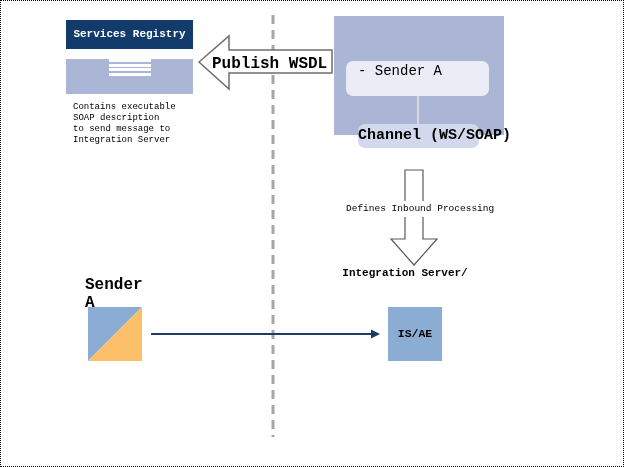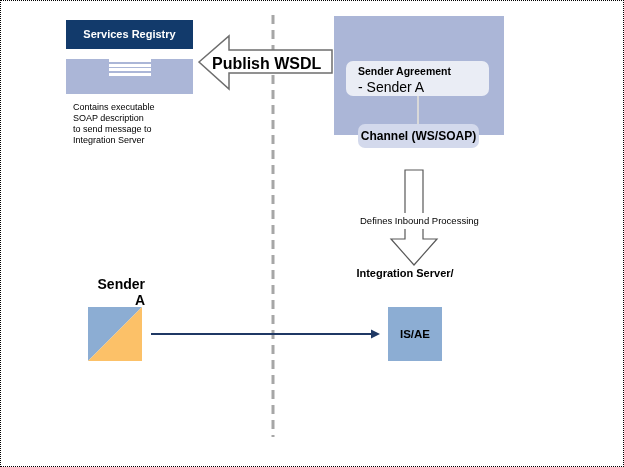--- a/index.html
+++ b/index.html
@@ -1,19 +1,19 @@
 <!DOCTYPE html>
 <html style="--navy: #123a6b; --periwinkle: #abb6d7; --panel: #eaedf5; --channel: #d3d9ec; --blockblue: #8cadd3; --blockorange: #fcc168; --arrownavy: #1f3864; --dividergray: #a6a6a6; --outlinegray: #6e6e6e; --connectorgray: #d9d9d9;"><head>
 <meta charset="utf-8">
 <style>
   html,body{margin:0;padding:0;background:#fff;}
   .page{
     position:relative;width:624px;height:467px;box-sizing:border-box;
     border:1px dotted #000;background:#fff;overflow:hidden;
-    font-family:Liberation Sans, sans-serif;color:#000;
+    font-family:Liberation Mono, monospace;color:#000;
   }
   .abs{position:absolute;}
 
   
   .sysbox{position:absolute;}
   .box-header{
     background:var(--navy,#123a6b);color:#fff;font-weight:bold;
     text-align:center;font-size:11px;
   }
   .box-body{background:var(--periwinkle,#abb6d7);}
@@ -42,43 +42,43 @@
     background:var(--panel,#eaedf5);
   }
   .sa-title{font-size:10.5px;font-weight:bold;margin:4px 0 0 12px;white-space:nowrap;}
   .sa-item{font-size:14px;margin:2px 0 0 12px;white-space:nowrap;}
 
   .sa-channel-connector{left:416px;top:95px;width:2px;height:28px;background:var(--connectorgray,#d9d9d9);}
 
   .channel-panel{
     left:357px;top:123px;width:121px;height:24px;border-radius:7px;
     background:var(--channel,#d3d9ec);
-    font-size:12px;font-weight:bold;text-align:center;line-height:24px;white-space:nowrap;
+    font-size:15px;font-weight:bold;text-align:center;line-height:24px;white-space:nowrap;
   }
 
   
   .down-arrow-svg{left:385px;top:166px;}
   .inbound-note{
-    left:342px;top:212px;background:#fff;padding:1px 3px;
-    font-size:9.5px;line-height:14px;white-space:nowrap;margin-left:14px;
+    left:342px;top:200px;background:#fff;padding:1px 3px;
+    font-size:9.5px;line-height:14px;white-space:nowrap;
   }
 
   
   .is-title{
     left:324px;top:266px;width:160px;text-align:center;
     font-size:11px;font-weight:bold;line-height:13.5px;
   }
   .isae-box{
     left:387px;top:306px;width:54px;height:54px;
     background:var(--blockblue,#8cadd3);
     font-size:11.5px;font-weight:bold;text-align:center;line-height:54px;
   }
 
   
-  .sender-label{left:84px;top:275px;width:60px;text-align:right;font-size:14px;font-weight:bold;}
+  .sender-label{left:84px;top:275px;width:60px;text-align:left;font-size:16px;font-weight:bold;}
   .sender-square-svg{left:87px;top:306px;}
 
   
   .h-arrow-svg{left:148px;top:324px;}
 
   
   .divider-svg{left:268px;top:12px;}
 </style>
 </head>
 <body>
@@ -111,21 +111,20 @@
   <svg class="abs pub-arrow-svg" width="145" height="62">
     <polygon points="8,31 38,5 38,19 141,19 141,42 38,42 38,58" style="fill:#ffffff;stroke:var(--outlinegray,#6e6e6e);stroke-width:1.5"></polygon>
   </svg>
   <div class="abs pub-label">Publish WSDL</div>
 
   <div class="sysbox id-box">
     <div class="box-body"></div>
   </div>
 
   <div class="abs sa-panel">
-    <div class="sa-title">Sender Agreement</div>
     <div class="sa-item">- Sender A</div>
   </div>
 
   <div class="abs sa-channel-connector"></div>
 
   <div class="abs channel-panel">Channel (WS/SOAP)</div>
 
   <svg class="abs down-arrow-svg" width="56" height="102">
     <polygon points="19,3 37,3 37,72 51,72 28,98 5,72 19,72" style="fill:#ffffff;stroke:#595959;stroke-width:1.2"></polygon>
   </svg>

